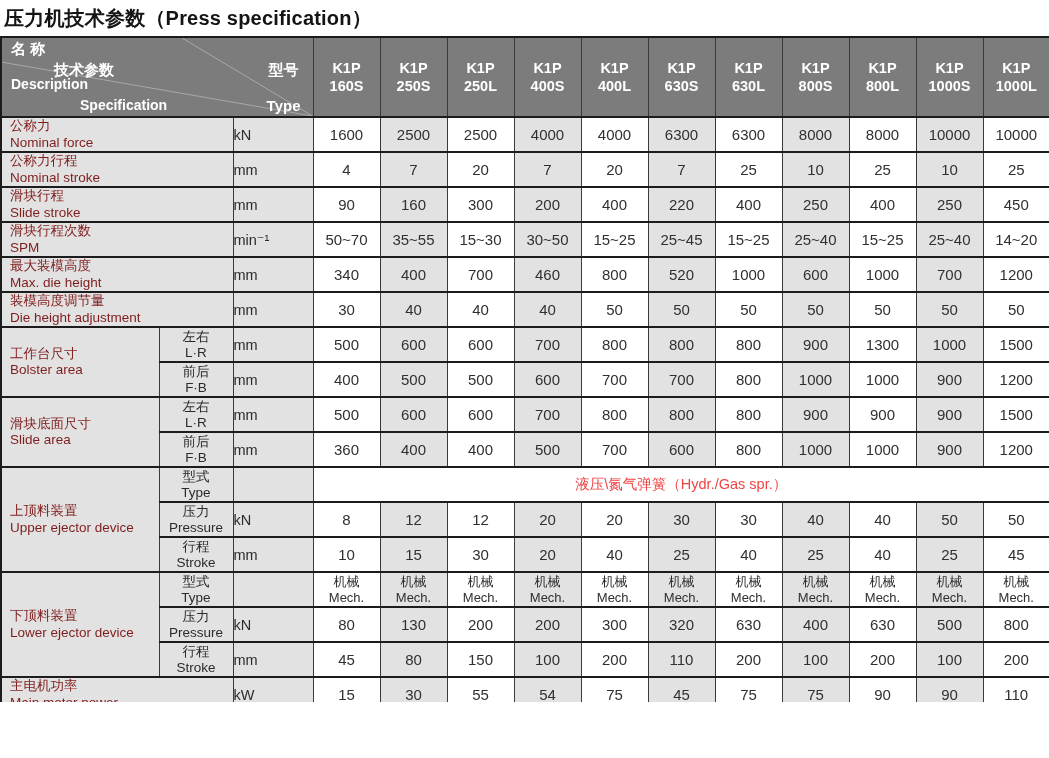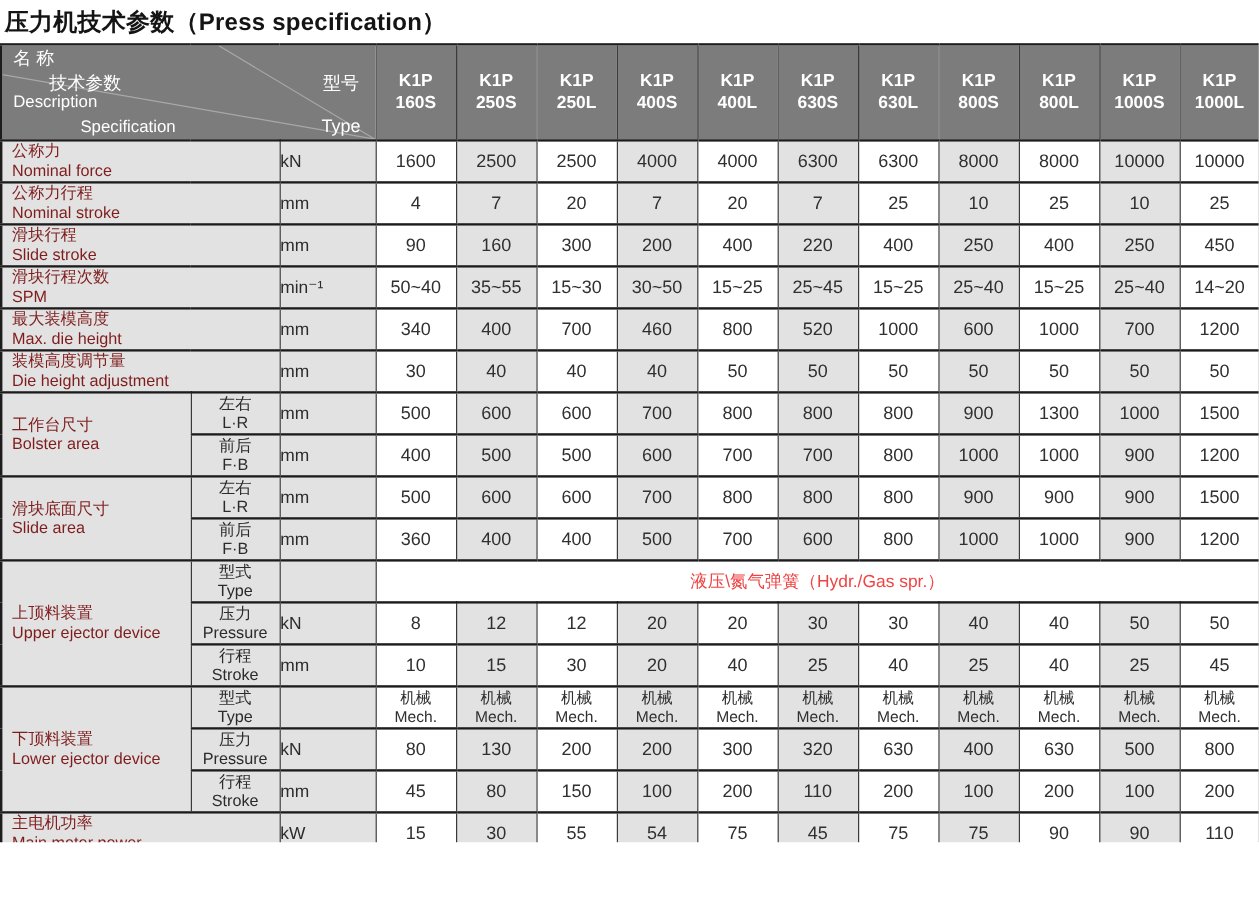--- a/index.html
+++ b/index.html
@@ -27,22 +27,22 @@
     border-left:1px solid var(--border-light);
     border-right:1px solid var(--border-light);
     border-top:2px solid var(--border-dark);
     border-bottom:2px solid var(--border-dark);
     padding:0;vertical-align:middle;overflow:hidden;
   }
   
   .spec thead th{background:var(--header-bg);color:var(--header-text);height:80px;}
   th.diag{position:relative;text-align:left;}
   th.diag svg{position:absolute;top:0;left:0;width:100%;height:100%;display:block;}
-  .hdr-block{position:absolute;line-height:1.2;font-size:15px;font-weight:normal;white-space:pre-line;}
-  .hdr-spec{top:5px;left:39px;}
+  .hdr-block{position:absolute;line-height:1.2;font-size:15px;font-weight:bold;white-space:pre-line;}
+  .hdr-spec{top:5px;left:52px;}
   .hdr-spec .en{padding-left:26px;font-size:14px;}
   .hdr-name{left:9px;bottom:5px;}
   .hdr-name .en{font-size:14px;}
   th.model{font-size:14.5px;font-weight:bold;text-align:center;white-space:pre-line;line-height:1.25;}
   .hdr-type{top:5px;right:12px;text-align:center;}
   
   .spec tbody tr{height:35px;}
   td.lbl{
     background:var(--shade);text-align:left;padding-left:8px;
     font-size:13.5px;line-height:1.2;white-space:pre-line;color:#7f1d1d;margin-left:10px;
@@ -171,21 +171,21 @@
           <td class="val">400</td>
           <td class="val shade">250</td>
           <td class="val">400</td>
           <td class="val shade">250</td>
           <td class="val">450</td>
         </tr>
         <tr>
           <td class="lbl" colspan="2">滑块行程次数
 SPM</td>
           <td class="unit">min⁻¹</td>
-          <td class="val">50~40</td>
+          <td class="val">50~70</td>
           <td class="val shade">35~55</td>
           <td class="val">15~30</td>
           <td class="val shade">30~50</td>
           <td class="val">15~25</td>
           <td class="val shade">25~45</td>
           <td class="val">15~25</td>
           <td class="val shade">25~40</td>
           <td class="val">15~25</td>
           <td class="val shade">25~40</td>
           <td class="val">14~20</td>

